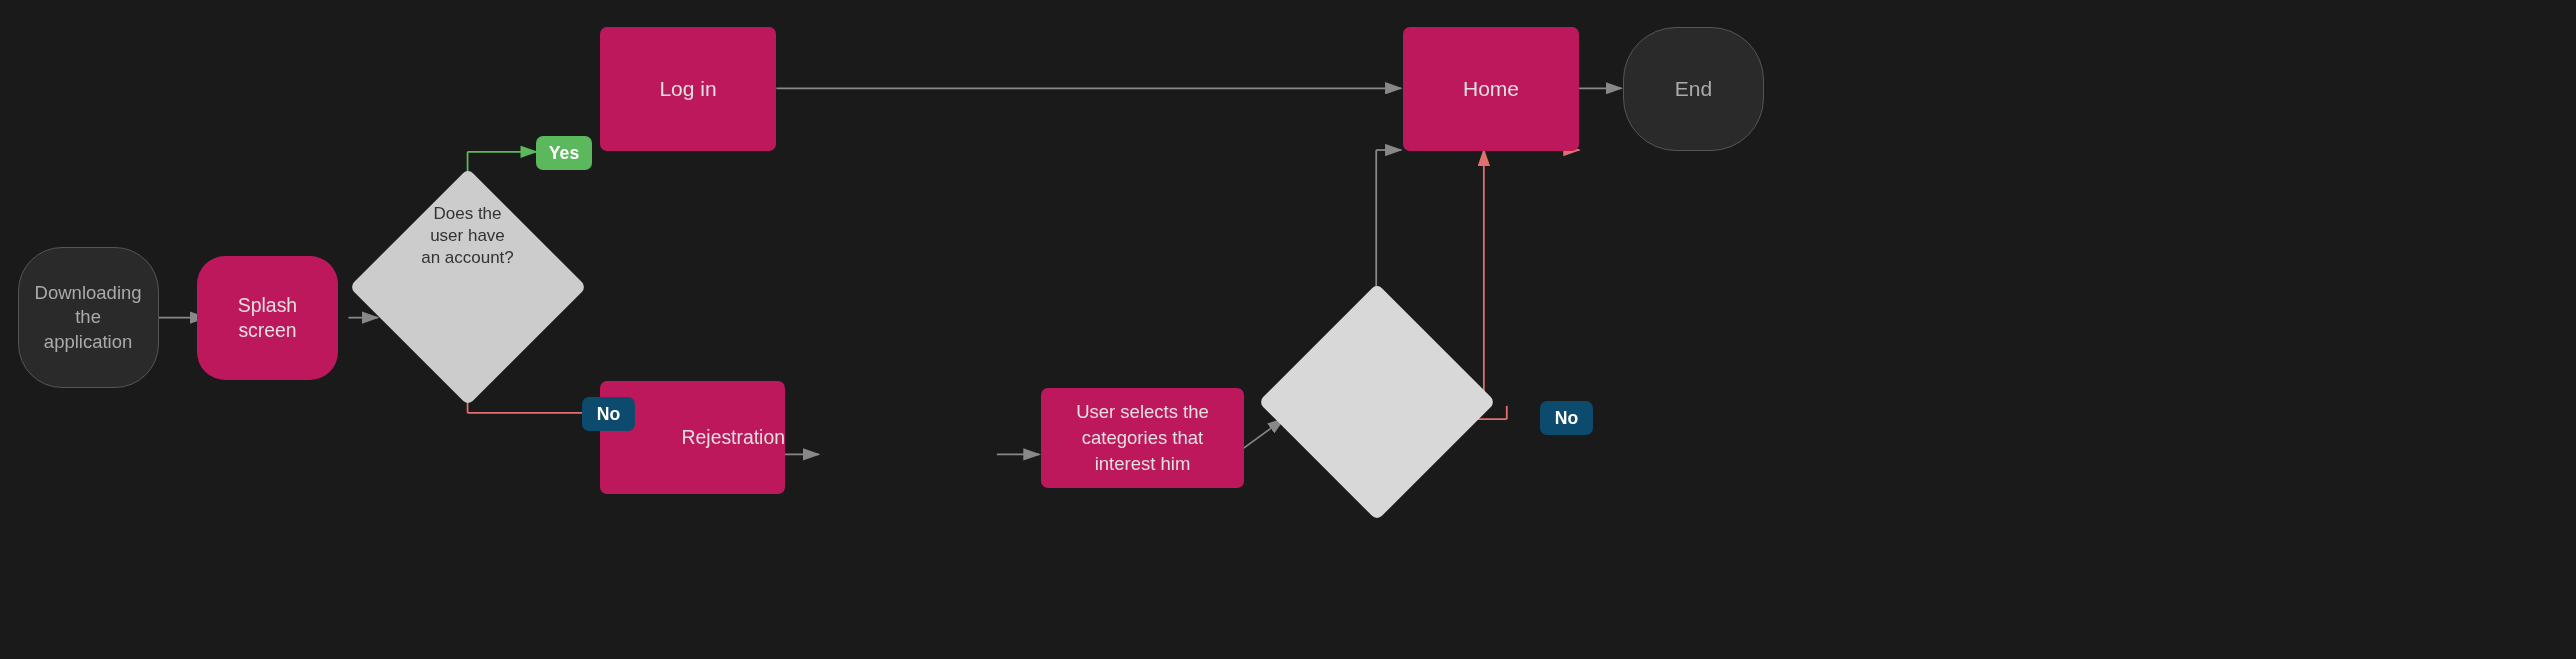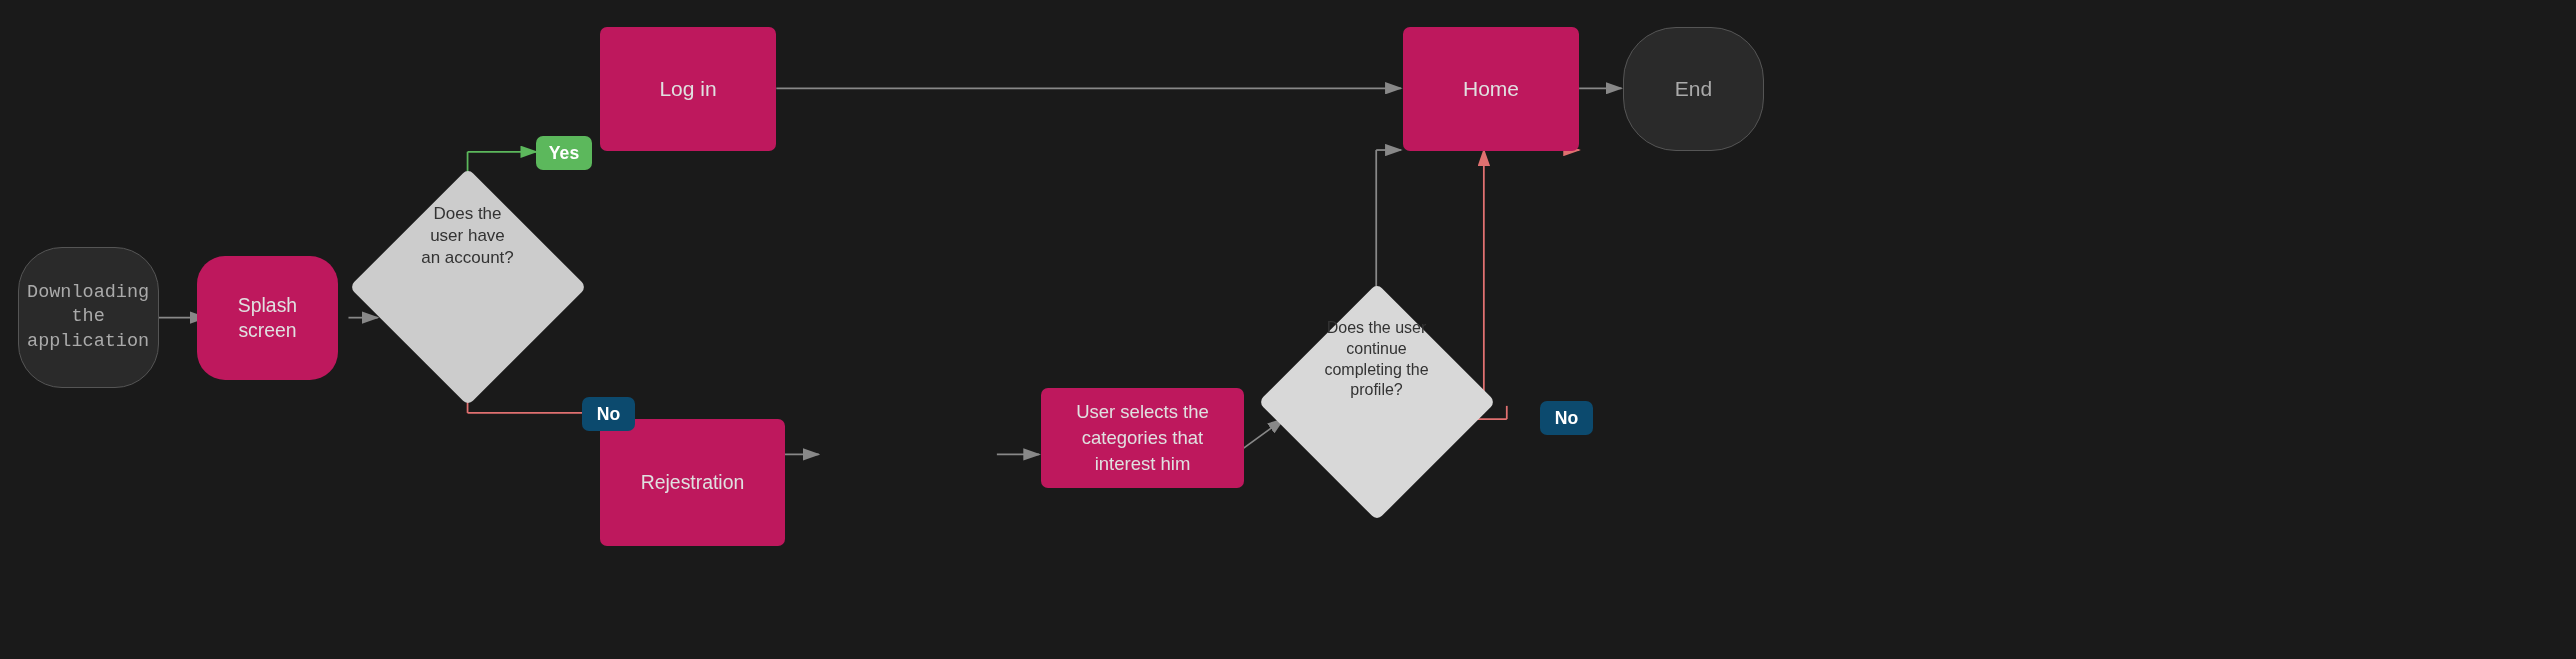--- a/index.html
+++ b/index.html
@@ -167,21 +167,21 @@
     <line x1="1708" y1="475" x2="1708" y2="460" stroke="#e07070" stroke-width="2"></line>
 
     <line x1="1682" y1="450" x2="1682" y2="170" stroke="#e07070" stroke-width="2" marker-end="url(#arrowRed)"></line>
     <line x1="1682" y1="170" x2="1790" y2="170" stroke="#e07070" stroke-width="2" marker-end="url(#arrowRed)"></line>
 
     <line x1="1560" y1="370" x2="1560" y2="170" stroke="#888" stroke-width="2"></line>
     <line x1="1560" y1="170" x2="1588" y2="170" stroke="#888" stroke-width="2" marker-end="url(#arrowGray)"></line>
   </svg>
 
   <div class="node node-rounded" style="left:17.6px; top:247px; width:141px; height:141px;">
-    <span style="white-space:pre-line; font-size:18.5px;font-family:Liberation Mono, monospace;">Downloading
+    <span style="white-space:pre-line; font-size:18.5px;">Downloading
 the
 application</span>
   </div>
 
   <div class="node node-rect" style="left:197px; top:256px; width:141px; height:124px;border-radius:28px;">
     <span style="white-space:pre-line; font-size:19.4px;">Splash
 screen</span>
   </div>
 
   <div class="node node-diamond" style="left:353px; top:203px; width:229px; height:229px;">
@@ -204,33 +204,32 @@
   </div>
 
   <div class="node node-rounded" style="left:1623px; top:26.5px; width:141px; height:124px; border-radius:53px;">
     <span style="font-size:21px; color:#aaa;text-align:right;">End</span>
   </div>
 
   <div class="badge badge-no" style="left:536px; top:397px; width:53px; height:34px;">
     <span>No</span>
   </div>
 
-  <div class="node node-rect" style="left:600px; top:419px; width:185px; height:127px;">
+  <div class="node node-rect" style="left:600px; top:381px; width:185px; height:113px;justify-content:flex-end;">
     <span style="font-size:19.4px;">Rejestration</span>
   </div>
 
 
   <div class="node node-rect" style="left:1041px; top:388px; width:203px; height:100px;">
     <span style="font-size:18.5px; line-height:1.4;">User selects the<br>categories that<br>interest him</span>
   </div>
 
   <div class="node node-diamond" style="left:1262px; top:318px; width:229px; height:229px;">
     <div class="diamond-inner">
       <div class="diamond-shape diamond-shape-light" style="width:168px; height:168px;"></div>
-      <span class="diamond-text" style="font-size:16px;">Does the user<br>continue<br>completing the<br>profile?</span>
     </div>
   </div>
 
   <div class="badge badge-no" style="left:1494px; top:401px; width:53px; height:34px;">
     <span>No</span>
   </div>
 
 </div>
 
 

